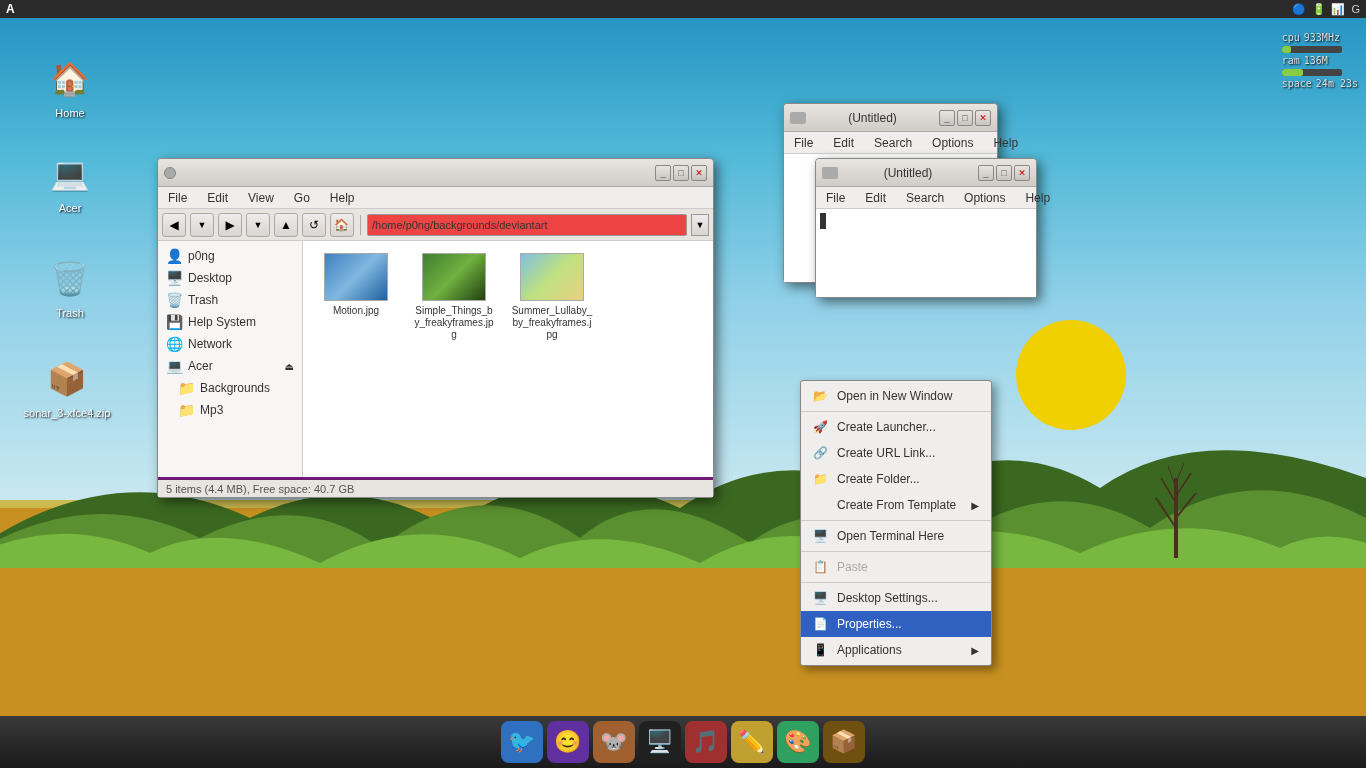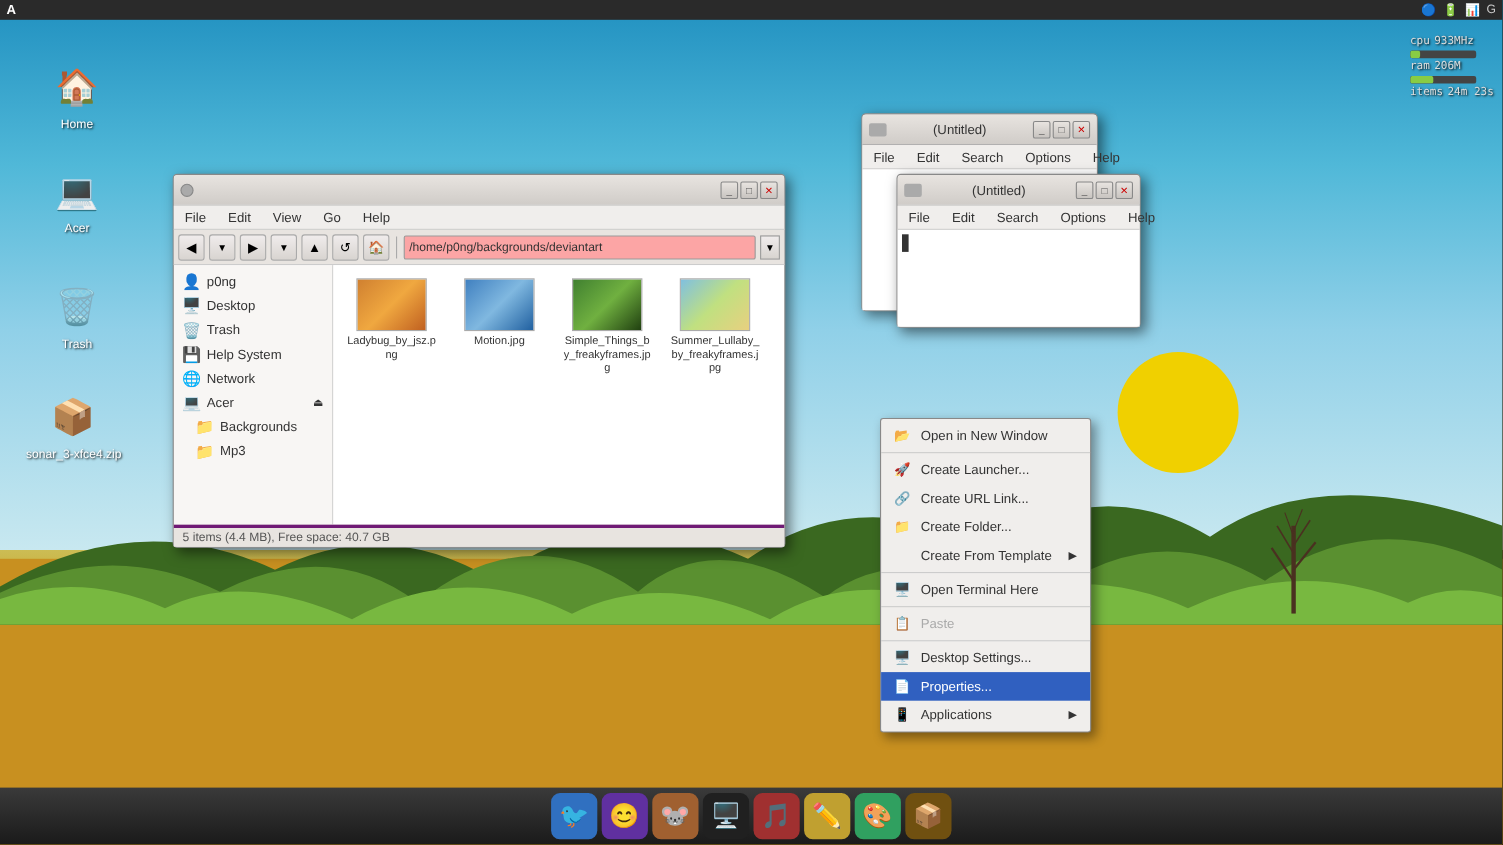--- a/index.html
+++ b/index.html
@@ -249,21 +249,21 @@
       align-items: center;
       justify-content: center;
       font-size: 12px;
     }
     .tb-sep { width: 1px; height: 20px; background: #aaa; margin: 0 2px; }
     .address-bar {
       flex: 1;
       height: 22px;
       border: 1px solid #999;
       border-radius: 2px;
-      background: #fca5a5;
+      background: #ef4444;
       font-size: 11px;
       color: #333;
       padding: 0 4px;
       display: flex;
       align-items: center;
     }
     .address-dropdown {
       width: 18px;
       height: 22px;
       border: 1px solid #999;
@@ -474,29 +474,29 @@
       <span>cpu</span>
       <span>933MHz</span>
     </div>
     <div class="sysinfo-row">
       <div class="sysinfo-bar">
         <div class="sysinfo-bar-fill" style="width:15%"></div>
       </div>
     </div>
     <div class="sysinfo-row">
       <span>ram</span>
-      <span>206M</span>
+      <span>136M</span>
     </div>
     <div class="sysinfo-row">
       <div class="sysinfo-bar">
         <div class="sysinfo-bar-fill" style="width:35%"></div>
       </div>
     </div>
     <div class="sysinfo-row">
-      <span>items</span>
+      <span>space</span>
       <span>24m 23s</span>
     </div>
   </div>
 
   <div class="desktop-icon" style="top:55px;left:30px;">
     <div class="icon-img">🏠</div>
     <span class="icon-label">Home</span>
   </div>
 
   <div class="desktop-icon" style="top:150px;left:30px;">
@@ -577,24 +577,20 @@
           <span class="sidebar-item-icon">📁</span>
           <span>Backgrounds</span>
         </div>
         <div class="sidebar-item" style="padding-left:20px;">
           <span class="sidebar-item-icon">📁</span>
           <span>Mp3</span>
         </div>
       </div>
       <div class="file-area">
 
-        <div class="file-item">
-          <div class="file-thumbnail thumb-orange"></div>
-          <span class="file-name">Ladybug_by_jsz.png</span>
-        </div>
 
         <div class="file-item">
           <div class="file-thumbnail thumb-blue"></div>
           <span class="file-name">Motion.jpg</span>
         </div>
 
         <div class="file-item">
           <div class="file-thumbnail thumb-green"></div>
           <span class="file-name">Simple_Things_by_freakyframes.jpg</span>
         </div>

